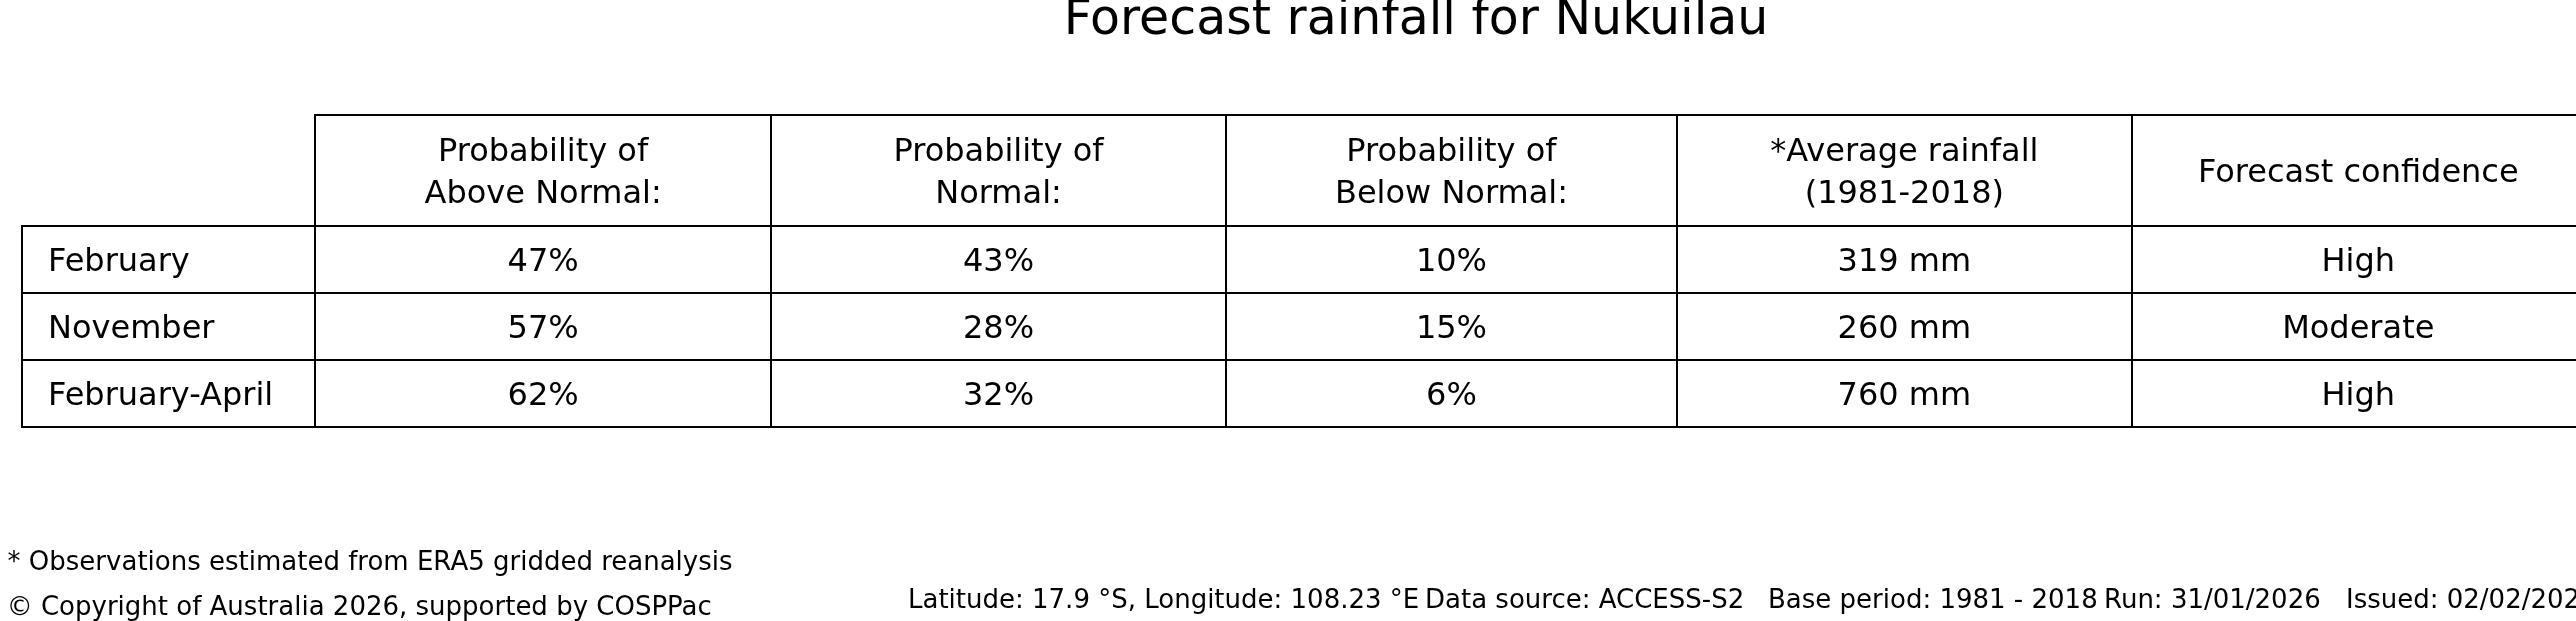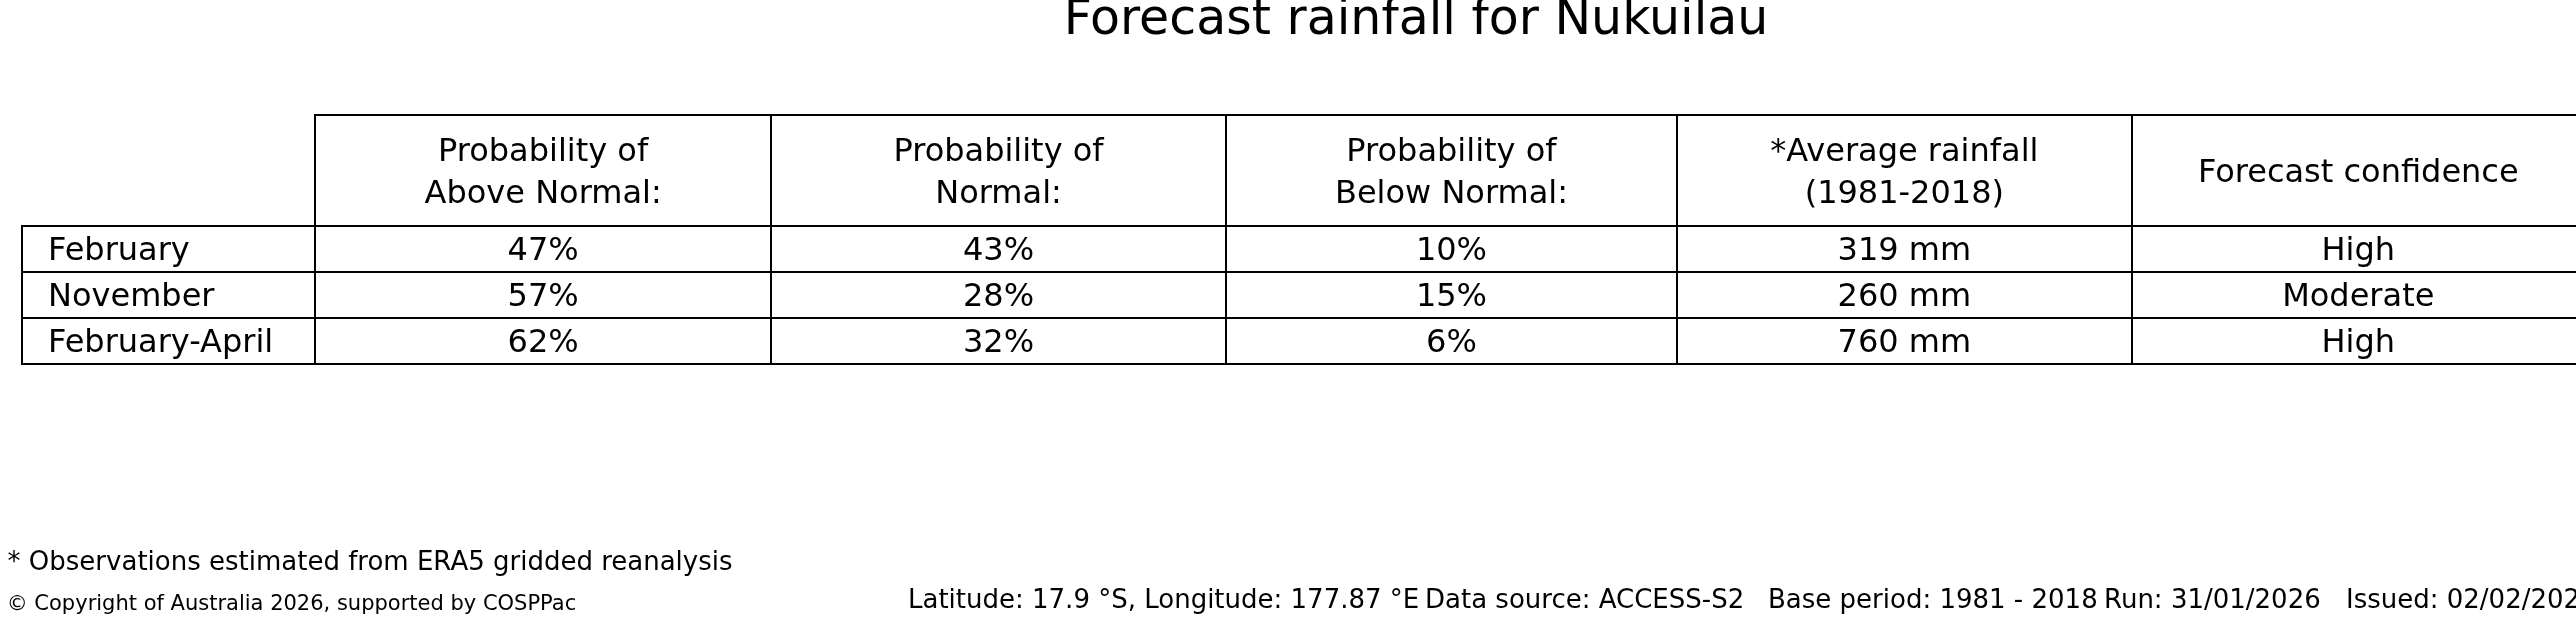--- a/index.html
+++ b/index.html
@@ -32,21 +32,21 @@
   }
   .forecast-table th, .forecast-table td {
     border: 2.9px solid #000000;
     font-size: 32px;
     font-weight: normal;
     padding: 0;
     background: #ffffff;
     vertical-align: middle;
   }
   .forecast-table th { height: 111px; text-align: center; }
-  .forecast-table td { height: 46px; text-align: center; }
+  .forecast-table td { height: 67px; text-align: center; }
   .forecast-table td.row-label {
     text-align: left;
     padding-left: 25px;
   }
   .forecast-table .corner-cell {
     border: none;
     background: transparent;
   }
   .hline { line-height: 42px; }
   .footnote {
@@ -54,21 +54,21 @@
     left: 7.6px;
     top: 546px;
     font-size: 26px;
     white-space: nowrap;
     text-align: center;
   }
   .copyright {
     position: absolute;
     left: 6.7px;
     top: 591px;
-    font-size: 21px;
+    font-size: 26px;
     white-space: nowrap;
   }
   .meta { position: absolute; top: 584px; font-size: 26px; white-space: nowrap; }
   .meta-location    { left: 908px; }
   .meta-datasource  { left: 1425px; }
   .meta-baseperiod  { left: 1761px; margin-left: 7px; }
   .meta-run         { left: 2104px; }
   .meta-issued      { left: 2346px; }
 </style>
 </head>
@@ -133,18 +133,18 @@
       <td>6%</td>
       <td>760 mm</td>
       <td>High</td>
     </tr>
   </tbody>
 </table>
 
 <div class="footnote">* Observations estimated from ERA5 gridded reanalysis</div>
 
 <div class="copyright">© Copyright of Australia 2026, supported by COSPPac</div>
-<div class="meta meta-location">Latitude: 17.9 °S, Longitude: 177.87 °E</div>
+<div class="meta meta-location">Latitude: 17.9 °S, Longitude: 108.23 °E</div>
 <div class="meta meta-datasource">Data source: ACCESS-S2</div>
 <div class="meta meta-baseperiod">Base period: 1981 - 2018</div>
 <div class="meta meta-run">Run: 31/01/2026</div>
 <div class="meta meta-issued">Issued: 02/02/2026</div>
 
 
 </body></html>

